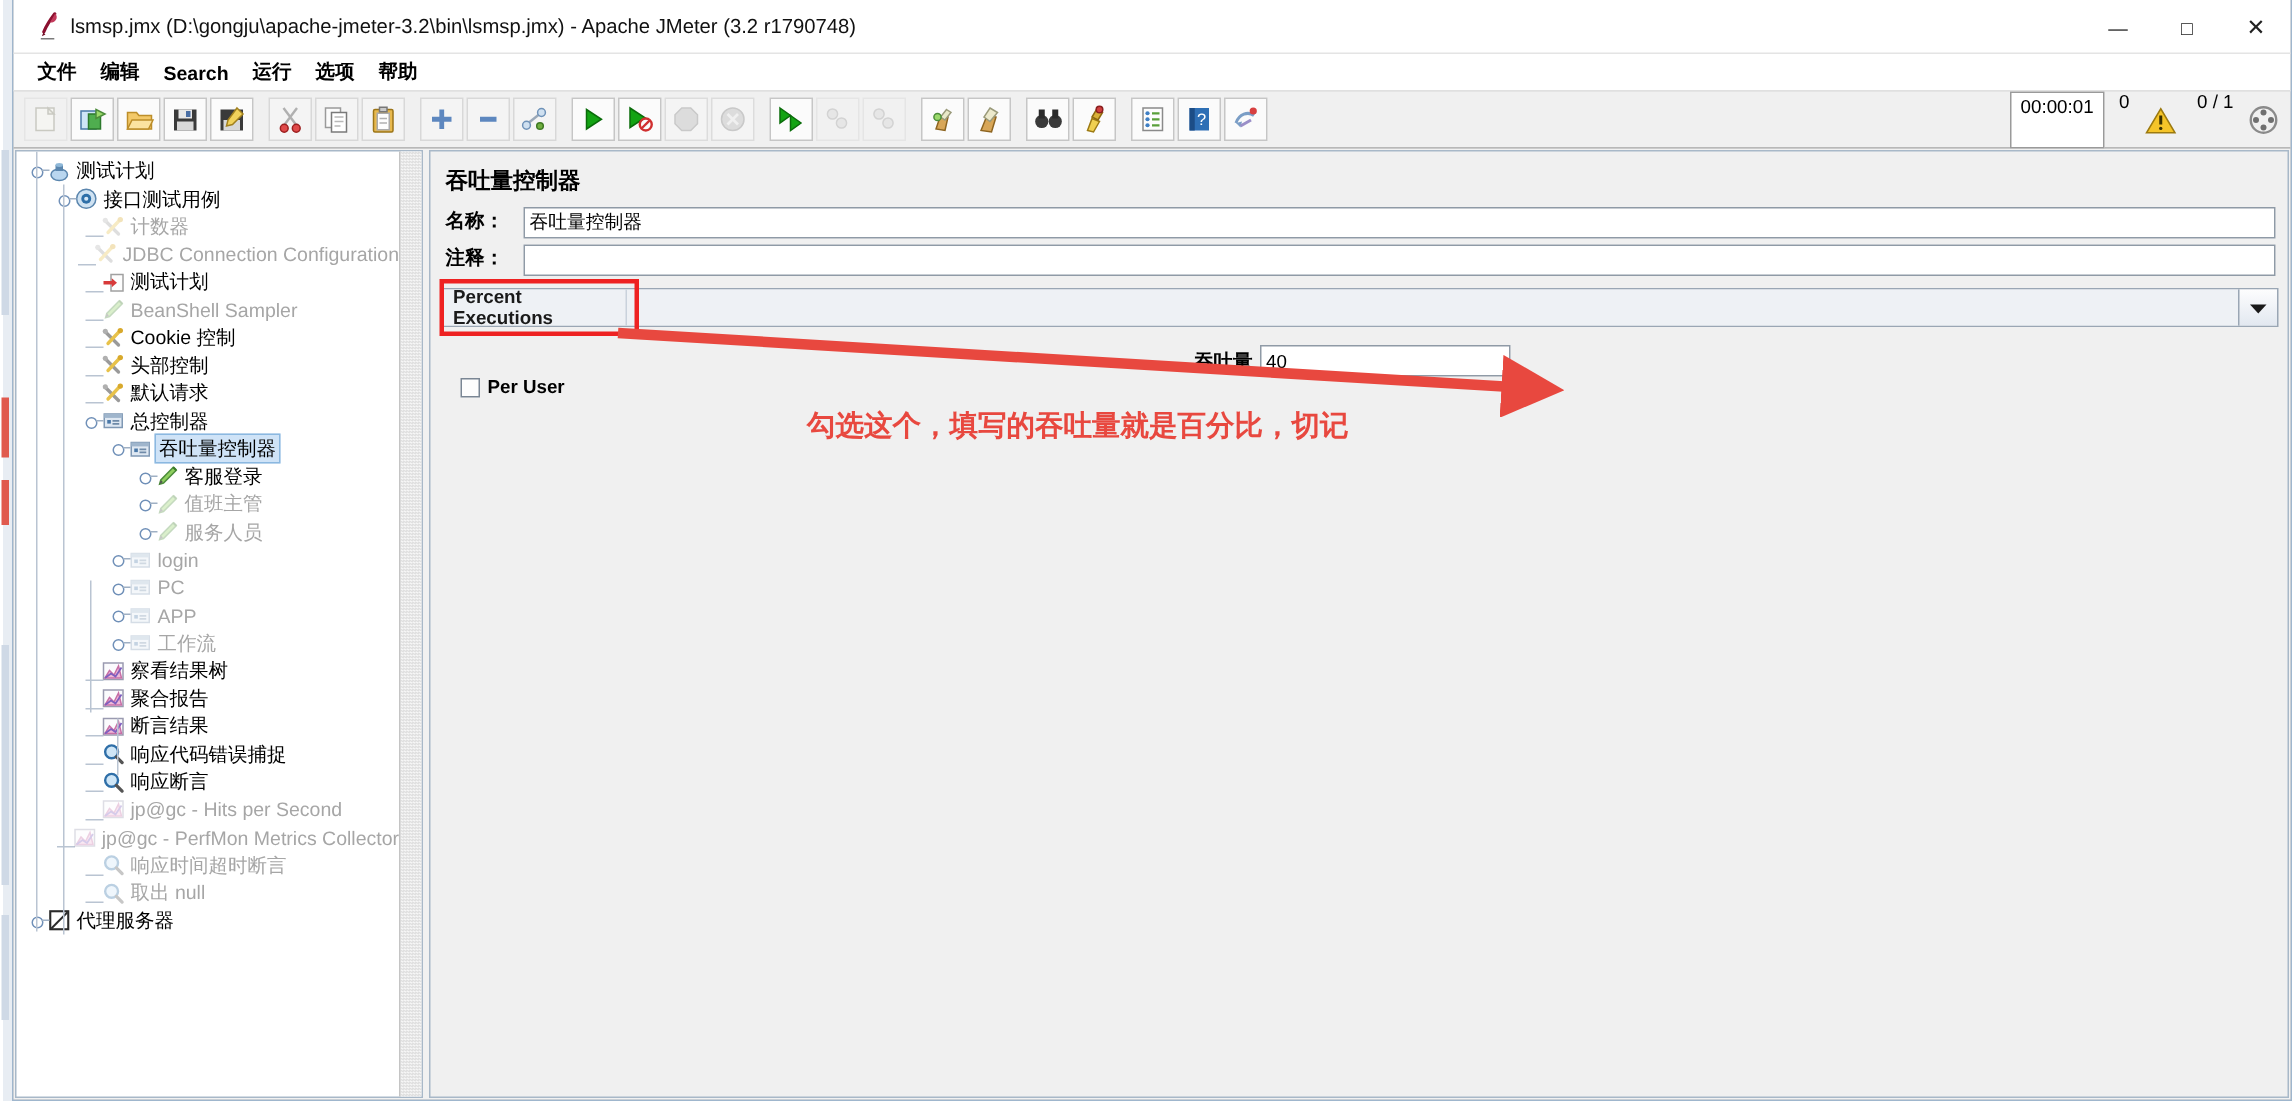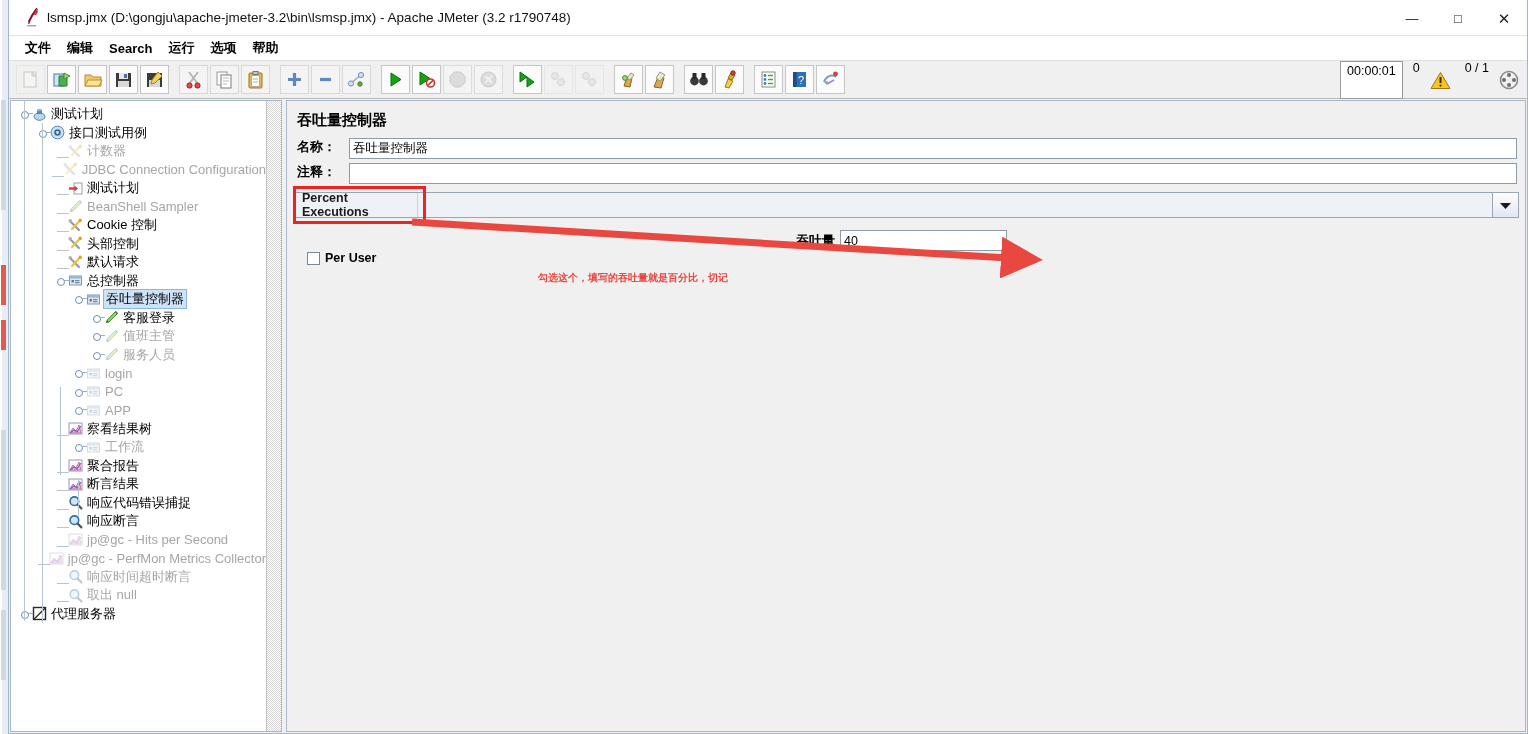--- a/index.html
+++ b/index.html
@@ -296,21 +296,21 @@
 
   
   .anno-box {
     position: absolute;
     border: 3px solid #ee2222;
     pointer-events: none;
   }
   .anno-note {
     position: absolute;
     color: #e8483f;
-    font-size: 10px;
+    font-size: 19px;
     font-weight: bold;
     white-space: nowrap;
   }
   .anno-arrow {
     position: absolute;
     pointer-events: none;
   }
 </style>
 </head>
 <body>
@@ -785,44 +785,44 @@
               <span class="ticon dim">
                 <svg width="15" height="15" viewBox="0 0 15 15">
                   <rect x="1.5" y="3" width="12" height="9" fill="#dfe8f2" stroke="#7f98b4"></rect>
                   <rect x="1.5" y="3" width="12" height="2.6" fill="#9fb5cc"></rect>
                   <rect x="3.5" y="7" width="2.4" height="2.4" fill="#4a78a8"></rect>
                   <path d="M7 7.6 h4.5 M7 9.6 h4.5" stroke="#6f8aa8" stroke-width="1.1"></path>
                 </svg>
               </span>
               <span class="lbl">APP</span>
             </div>
-            <div class="tnode">
-              <span style="display: inline-block; width: 46px;"></span>
-              <span class="handle"><span class="tdash"></span></span>
-              <span class="ticon">
-                <svg width="15" height="15" viewBox="0 0 15 15">
-                  <rect x="1" y="2" width="13" height="11" fill="#fbfbfd" stroke="#9a9ab0"></rect>
-                  <path d="M2 12 L5 7 L8 10 L11 4 L13 12z" fill="#f0b9d8" stroke="#c76fa6"></path>
-                  <path d="M2 12 L6 9 L9 11 L13 5" stroke="#7f5fbf" stroke-width="1.2" fill="none"></path>
-                </svg>
-              </span>
-              <span class="lbl">察看结果树</span>
-            </div>
             <div class="tnode dim">
               <span style="display: inline-block; width: 64px;"></span>
               <span class="handle knob"></span>
               <span class="ticon dim">
                 <svg width="15" height="15" viewBox="0 0 15 15">
                   <rect x="1.5" y="3" width="12" height="9" fill="#dfe8f2" stroke="#7f98b4"></rect>
                   <rect x="1.5" y="3" width="12" height="2.6" fill="#9fb5cc"></rect>
                   <rect x="3.5" y="7" width="2.4" height="2.4" fill="#4a78a8"></rect>
                   <path d="M7 7.6 h4.5 M7 9.6 h4.5" stroke="#6f8aa8" stroke-width="1.1"></path>
                 </svg>
               </span>
               <span class="lbl">工作流</span>
+            </div>
+            <div class="tnode">
+              <span style="display: inline-block; width: 46px;"></span>
+              <span class="handle"><span class="tdash"></span></span>
+              <span class="ticon">
+                <svg width="15" height="15" viewBox="0 0 15 15">
+                  <rect x="1" y="2" width="13" height="11" fill="#fbfbfd" stroke="#9a9ab0"></rect>
+                  <path d="M2 12 L5 7 L8 10 L11 4 L13 12z" fill="#f0b9d8" stroke="#c76fa6"></path>
+                  <path d="M2 12 L6 9 L9 11 L13 5" stroke="#7f5fbf" stroke-width="1.2" fill="none"></path>
+                </svg>
+              </span>
+              <span class="lbl">察看结果树</span>
             </div>
             <div class="tnode">
               <span style="display: inline-block; width: 46px;"></span>
               <span class="handle"><span class="tdash"></span></span>
               <span class="ticon">
                 <svg width="15" height="15" viewBox="0 0 15 15">
                   <rect x="1" y="2" width="13" height="11" fill="#fbfbfd" stroke="#9a9ab0"></rect>
                   <path d="M2 12 L5 7 L8 10 L11 4 L13 12z" fill="#f0b9d8" stroke="#c76fa6"></path>
                   <path d="M2 12 L6 9 L9 11 L13 5" stroke="#7f5fbf" stroke-width="1.2" fill="none"></path>
                 </svg>

